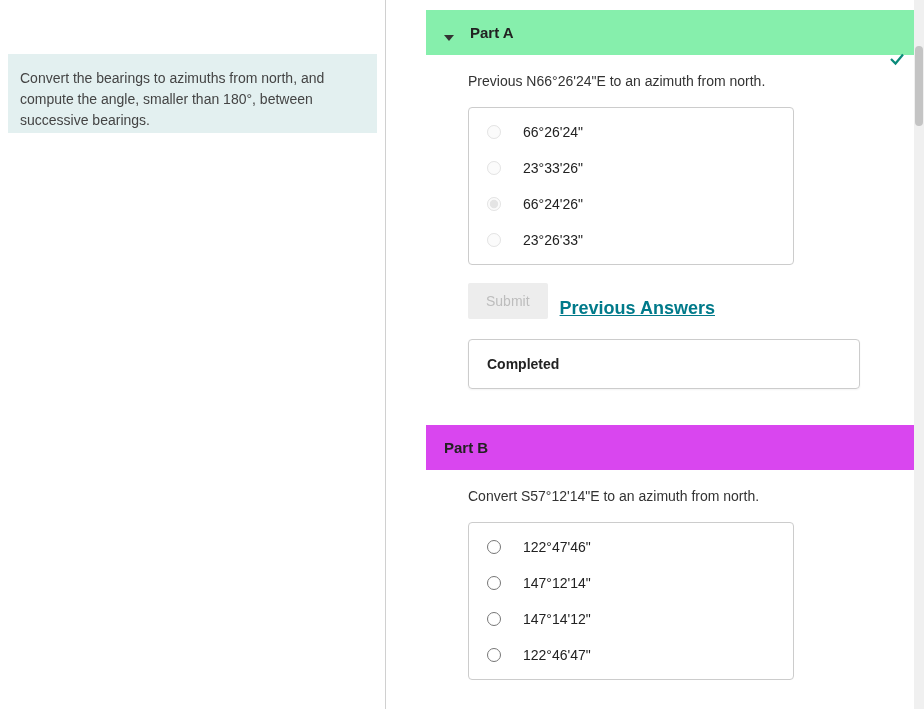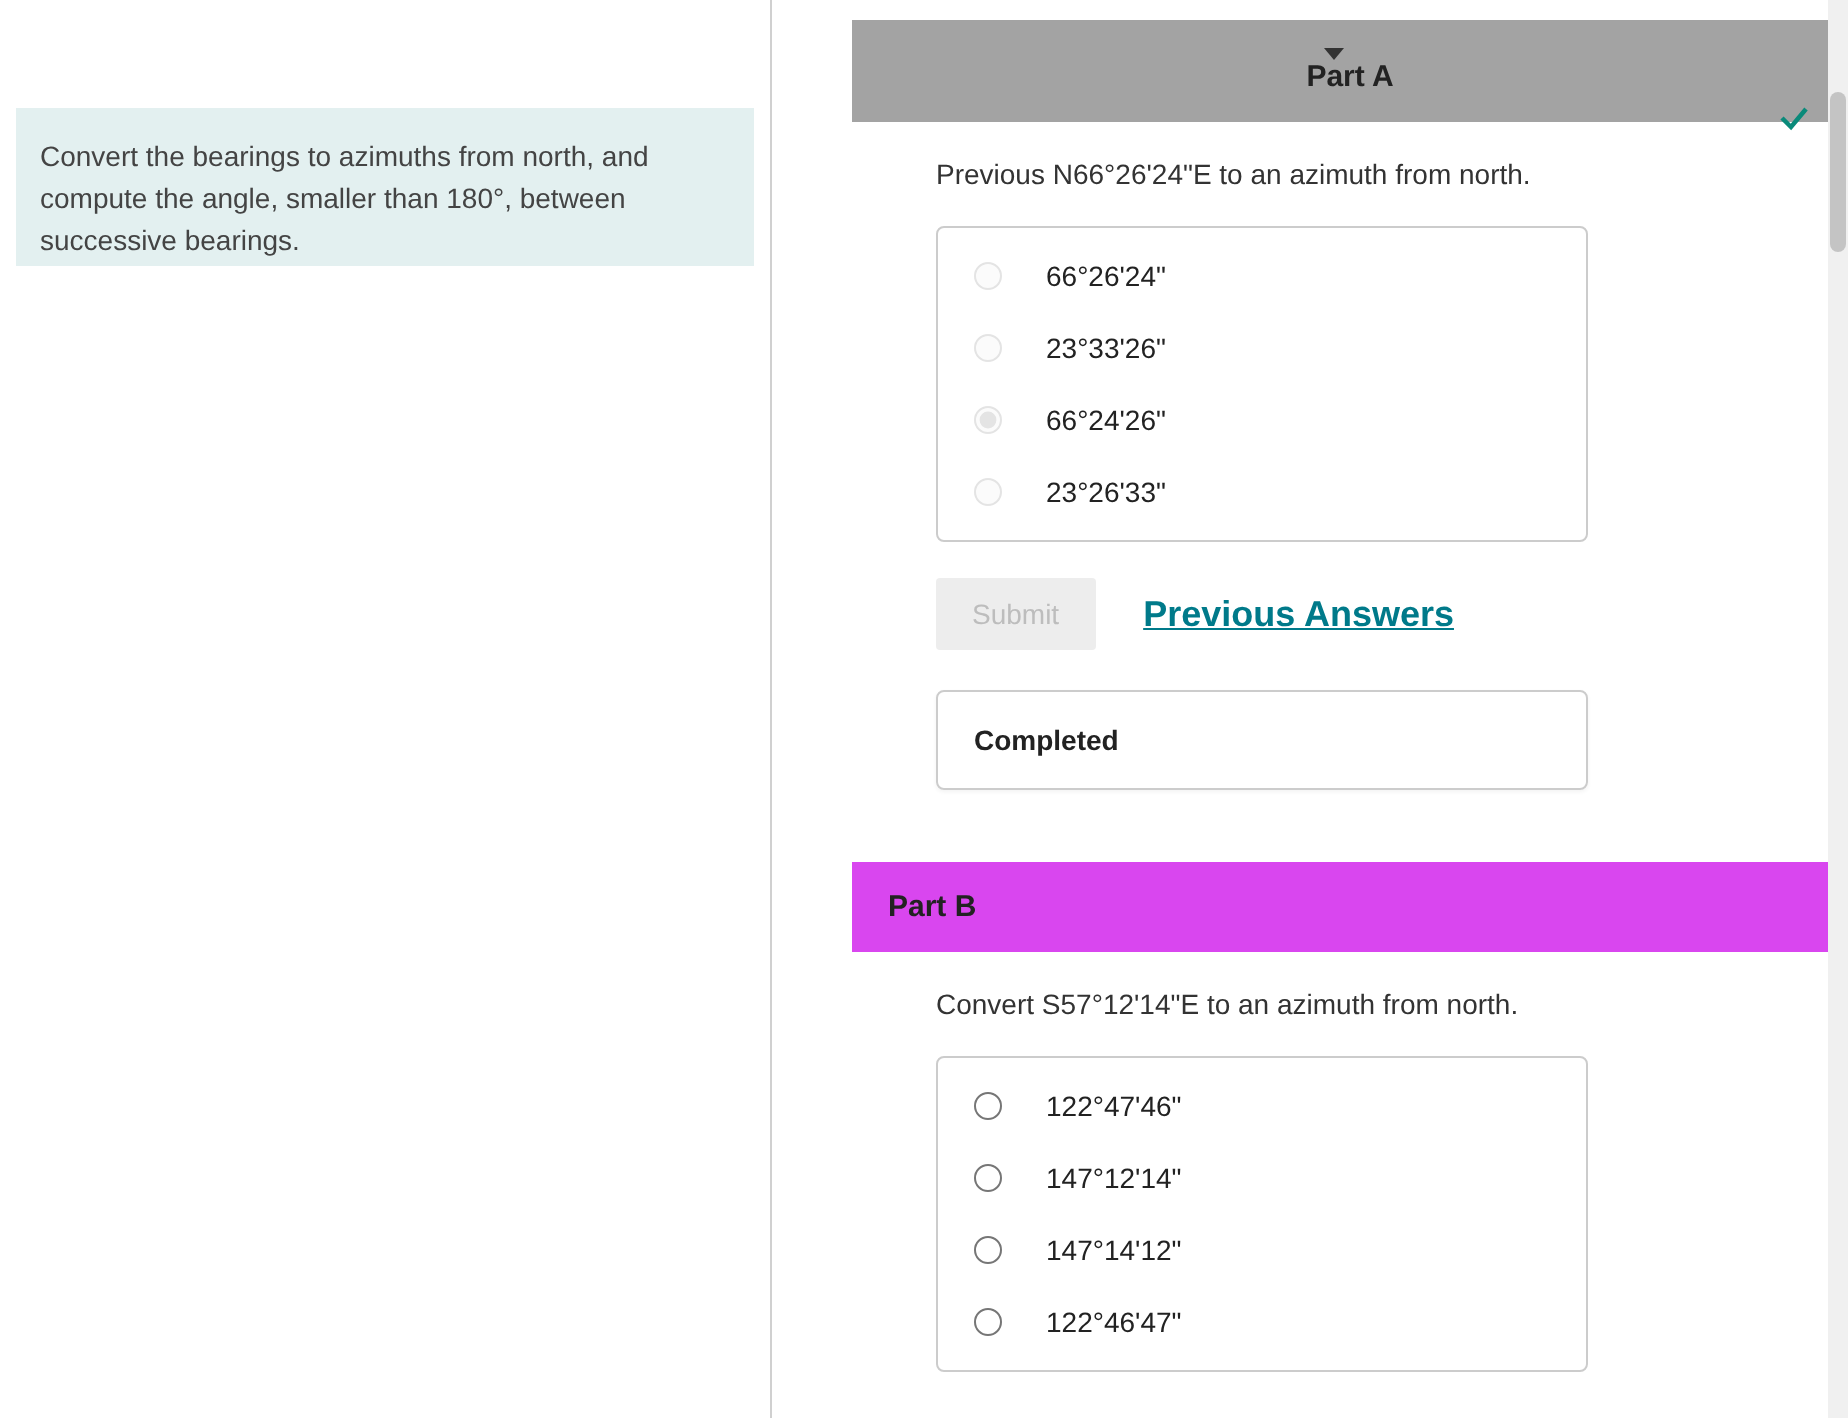--- a/index.html
+++ b/index.html
@@ -35,26 +35,25 @@
   }
   .right-col {
     flex: 1;
     padding: 10px 0 0 40px;
     position: relative;
   }
   .part-section {
     margin-bottom: 20px;
   }
   .part-header {
-    background: #a3a3a3;
+    background: #86efac;
     padding: 14px 18px 14px 18px;
     position: relative;
     display: flex;
-    align-items: center;
-    flex-direction: column;
+    align-items: flex-end;
   }
   .part-header .caret {
     width: 0; height: 0;
     border-left: 5px solid transparent;
     border-right: 5px solid transparent;
     border-top: 6px solid #333;
     margin-right: 16px;
   }
   .part-title {
     font-weight: bold;
@@ -95,22 +94,22 @@
   }
   .opt-row.disabled input[type="radio"] {
     opacity: 0.6;
   }
   .opt-label {
     color: #222;
     font-size: 14px;
   }
   .actions {
     display: flex;
-    align-items: center;
-    gap: 24px;
+    align-items: flex-end;
+    gap: 12px;
     margin-top: 18px;
   }
   .submit-btn {
     background: #ededed;
     color: #bdbdbd;
     border: none;
     padding: 10px 18px;
     font-size: 14px;
     border-radius: 2px;
     cursor: default;
@@ -119,21 +118,21 @@
     color: #007a8a;
     font-weight: bold;
     text-decoration: underline;
     font-size: 18px;
     cursor: pointer;
   }
   .completed-box {
     margin-top: 20px;
     border: 1px solid #ccc;
     border-radius: 4px;
-    width: 326px;
+    width: 392px;
     padding: 16px 18px;
     font-weight: bold;
     color: #222;
     box-shadow: 0 1px 2px rgba(0,0,0,0.05);
   }
   .part-b-header {
     background: #d946ef;
     padding: 14px 18px;
     display: flex;
     align-items: flex-start;

